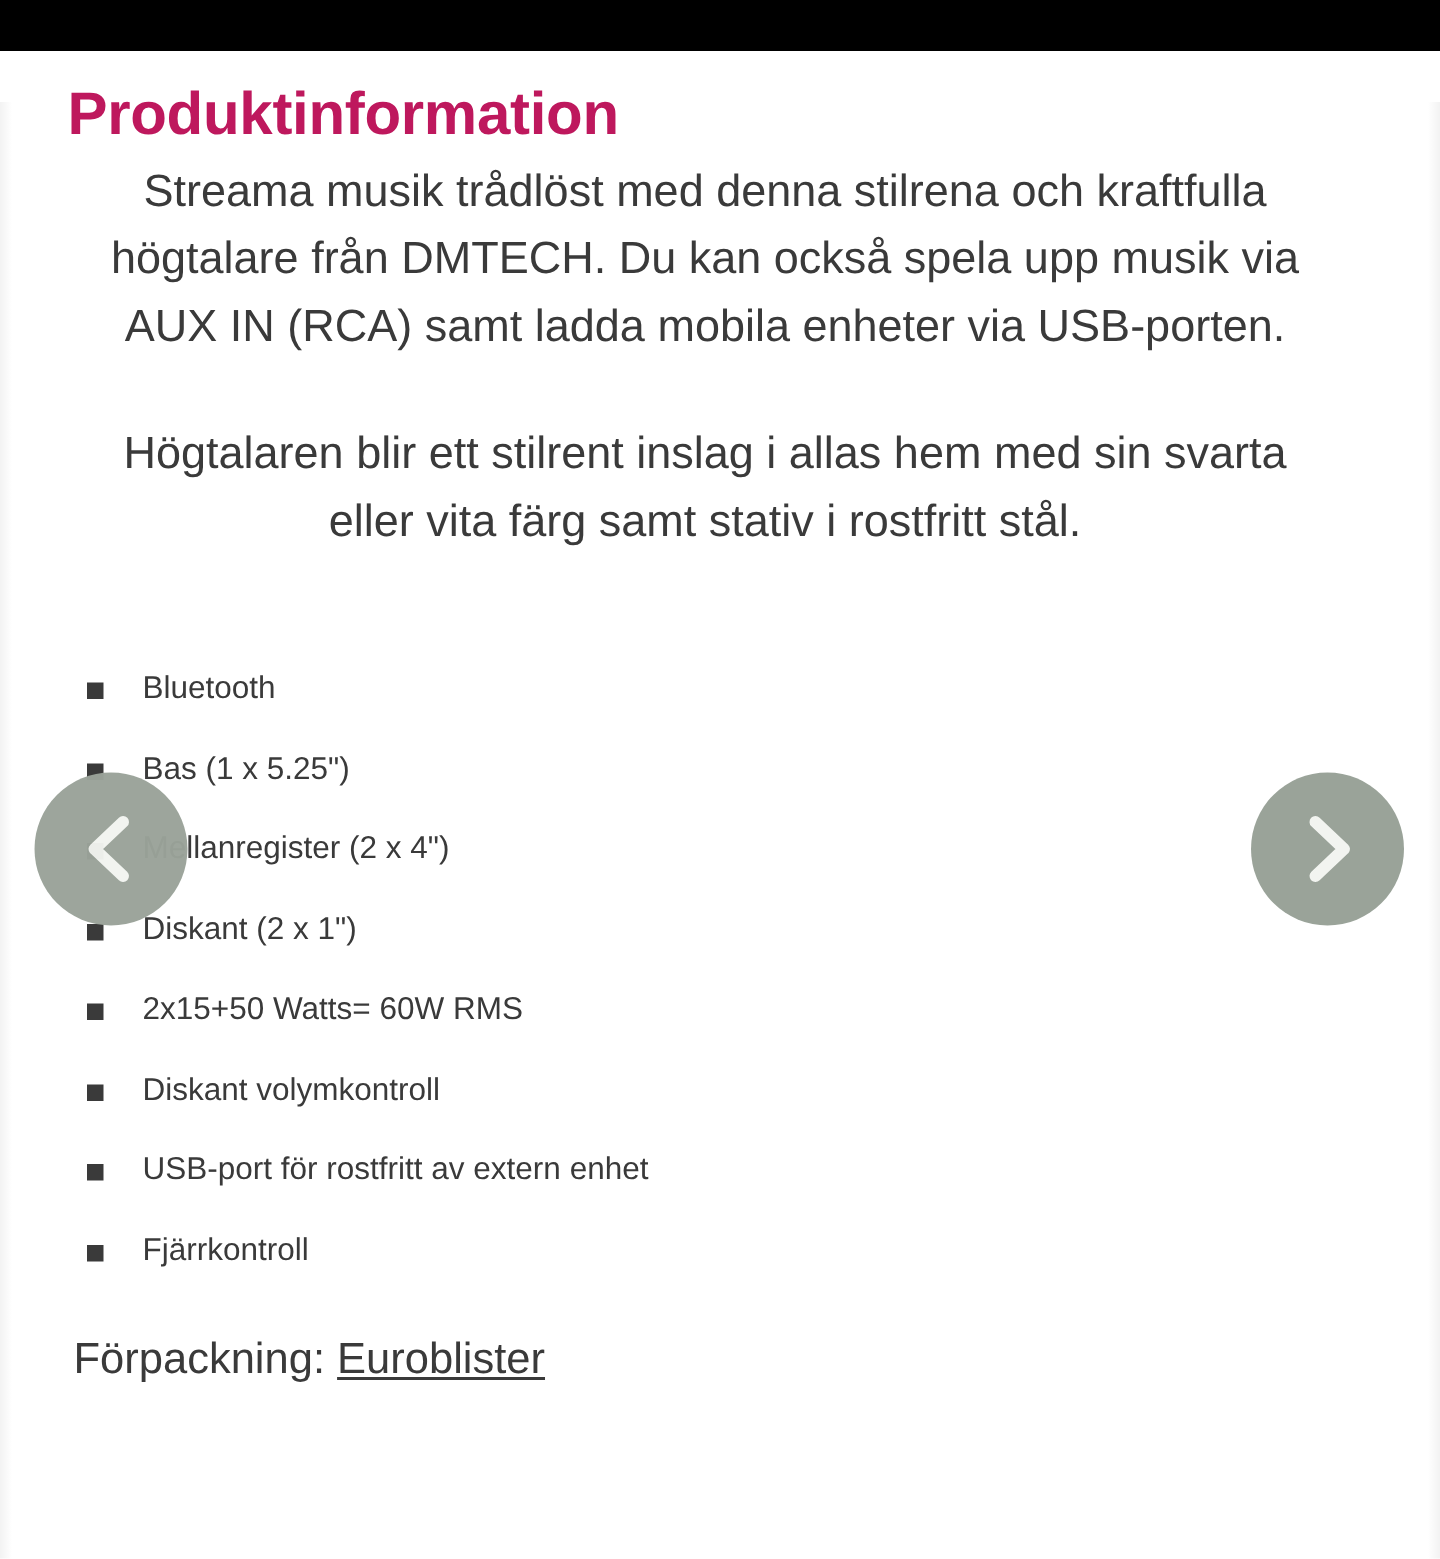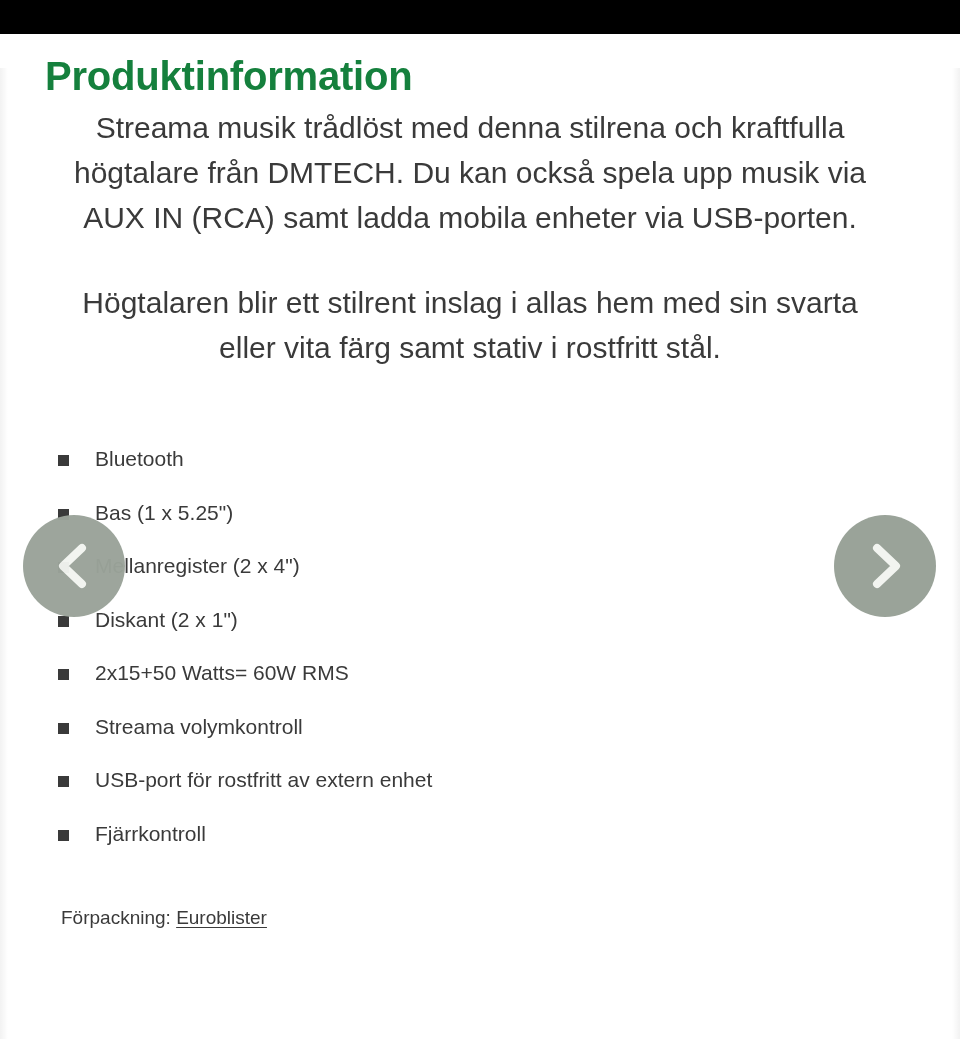--- a/index.html
+++ b/index.html
@@ -36,21 +36,21 @@
   .content {
     position: absolute;
     left: 45px;
     top: 17px;
     width: 880px;
   }
 
   .heading {
     font-size: 40px;
     font-weight: bold;
-    color: #15803d;
+    color: #be185d;
     letter-spacing: -0.2px;
     line-height: 50px;
     margin: 0 0 4px 0;
     white-space: nowrap;
   }
 
   .para {
     font-size: 30px;
     font-weight: normal;
     color: #3a3a3a;
@@ -86,24 +86,24 @@
   .spec-list li .bullet {
     position: absolute;
     left: 13px;
     top: 23px;
     width: 11px;
     height: 11px;
     background: #3a3a3a;
   }
 
   .packaging {
-    font-size: 19px;
+    font-size: 29px;
     color: #3a3a3a;
     line-height: 40px;
-    margin: 16px;
+    margin: 4px;
     white-space: nowrap;
   }
   .packaging .link {
     text-decoration: underline;
     text-underline-offset: 3px;
     color: #3a3a3a;
   }
 
   
   .nav-circle {
@@ -189,21 +189,21 @@
       <li>
         <span class="bullet"></span>
         <span>Diskant (2 x 1")</span>
       </li>
       <li>
         <span class="bullet"></span>
         <span>2x15+50 Watts= 60W RMS</span>
       </li>
       <li>
         <span class="bullet"></span>
-        <span>Streama volymkontroll</span>
+        <span>Diskant volymkontroll</span>
       </li>
       <li>
         <span class="bullet"></span>
         <span>USB-port för rostfritt av extern enhet</span>
       </li>
       <li>
         <span class="bullet"></span>
         <span>Fjärrkontroll</span>
       </li>
     </ul>

